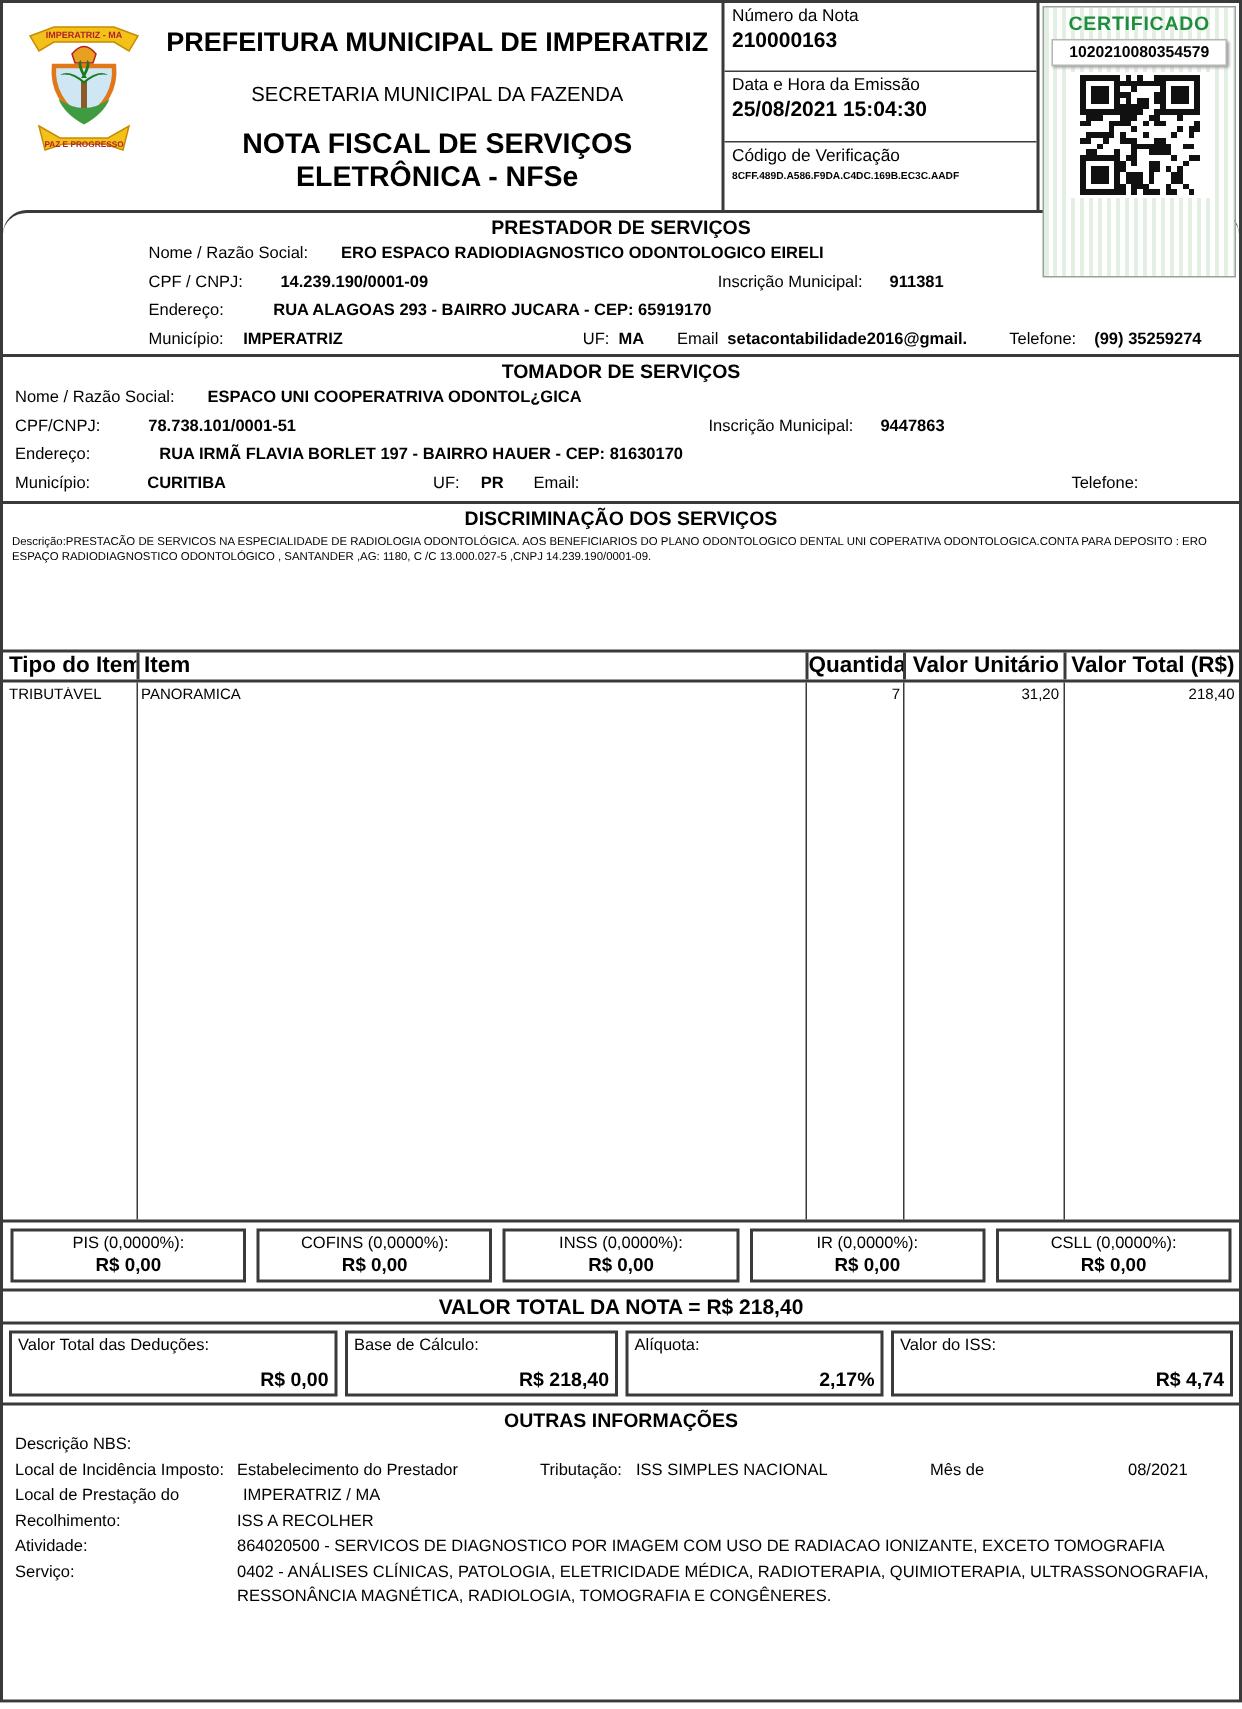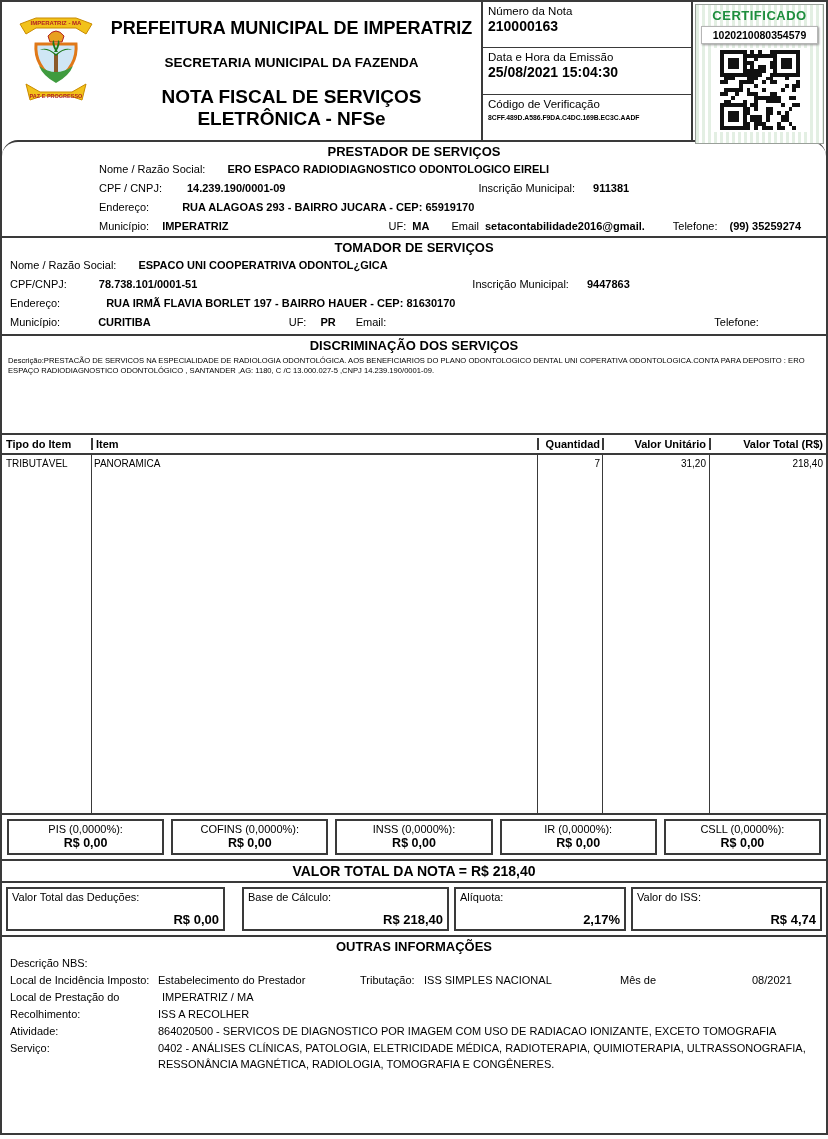--- a/index.html
+++ b/index.html
@@ -3,43 +3,43 @@
 <meta charset="utf-8">
 <style>
   html,body{margin:0;padding:0;background:#fff;font-family:"Liberation Sans",sans-serif;color:#000;}
   .page{width:824px;height:1131px;border:2px solid #3a3a3a;margin:0;position:relative;background:#fff;box-shadow:0 4px 0 #9a9a9a;}
   .sec{border-top:2px solid #3a3a3a;}
   .sec-title{text-align:center;font-weight:bold;font-size:13px;padding:2px 0 1px 0;}
   
   .hdr{display:flex;height:138px;}
   .hdr-left{width:479px;position:relative;display:flex;flex-direction:column;justify-content:space-between;padding:16px 0 10px 100px;box-sizing:border-box;text-align:center;}
   .hdr-left .t1{font-weight:bold;font-size:18px;}
-  .hdr-left .t2{font-weight:bold;font-size:13.5px;}
+  .hdr-left .t2{font-weight:normal;font-size:13.5px;}
   .hdr-left .t3{font-weight:bold;font-size:19px;}
   .coat{position:absolute;left:10px;top:8px;}
   .hdr-mid{width:212px;border-left:2px solid #3a3a3a;border-right:2px solid #3a3a3a;display:flex;flex-direction:column;box-sizing:border-box;}
   .hdr-box{flex:1;border-bottom:1px solid #3a3a3a;padding:3px 5px;box-sizing:border-box;}
   .hdr-box:last-child{border-bottom:none;}
   .hdr-box .lbl{font-size:11.5px;}
   .hdr-box .val{font-weight:bold;font-size:14px;margin-top:1px;}
   .hdr-box .val-code{font-weight:bold;font-size:6.8px;margin-top:4px;letter-spacing:0;}
   .hdr-right{flex:1;padding:2px;box-sizing:border-box;}
-  .cert{height:140px;border:1px solid #9aa09a;box-sizing:border-box;text-align:center;
+  .cert{height:181px;border:1px solid #9aa09a;box-sizing:border-box;text-align:center;
         background:repeating-linear-gradient(90deg,#e3efe3 0 3px,#ffffff 3px 6px);padding-top:3px;}
   .cert-title{font-weight:bold;font-size:13px;letter-spacing:0.5px;}
   .cert-num{background:#fff;border:1px solid #b5b5b5;box-shadow:1px 1px 2px #999;font-weight:bold;font-size:10.5px;margin:3px 5px 4px 5px;padding:2px 0;}
   .qr-wrap{background:#fff;width:96px;height:84px;margin:0 auto;display:flex;align-items:center;justify-content:center;}
   
   .row{display:flex;align-items:baseline;font-size:11px;height:19px;line-height:19px;white-space:nowrap;}
   .row .b{font-weight:bold;}
   .sp{display:inline-block;}
   
   .desc{font-size:7.6px;line-height:9.5px;padding:2px 6px 0 6px;height:76px;box-sizing:border-box;}
   
-  .tbl-head{display:flex;border-bottom:2px solid #3a3a3a;border-top:2px solid #3a3a3a;height:18px;font-weight:bold;font-size:11px;align-items:center;}
+  .tbl-head{display:flex;border-bottom:2px solid #3a3a3a;border-top:2px solid #3a3a3a;height:18px;font-weight:bold;font-size:15px;}
   .tbl-head .c,.tbl-row .c{box-sizing:border-box;overflow:hidden;white-space:nowrap;}
   .c1{width:89px;padding-left:4px;}
   .c2{width:446px;padding-left:3px;border-left:2px solid #3a3a3a;}
   .c3{width:65px;text-align:right;padding-right:2px;border-left:2px solid #3a3a3a;}
   .c4{width:107px;text-align:right;padding-right:3px;border-left:2px solid #3a3a3a;}
   .c5{flex:1;text-align:right;padding-right:3px;border-left:2px solid #3a3a3a;}
   .tbl-body{position:relative;height:358px;}
   .tbl-body .vline{position:absolute;top:0;bottom:0;width:1px;background:#3a3a3a;}
   .tbl-row{display:flex;font-size:10px;padding-top:3px;}
   .tbl-row .c2,.tbl-row .c3,.tbl-row .c4,.tbl-row .c5{border-left:none;}
@@ -47,21 +47,21 @@
   .tax-strip{display:flex;gap:7px;padding:4px 5px;box-sizing:border-box;}
   .tax-box{flex:1;border:2px solid #3a3a3a;text-align:center;padding:2px 0 3px 0;}
   .tax-box .lbl{font-size:11px;}
   .tax-box .val{font-weight:bold;font-size:12.5px;margin-top:1px;}
   .total-band{text-align:center;font-weight:bold;font-size:14px;padding:2px 0;}
   
   .tot-strip{display:flex;gap:5px;padding:4px 4px;box-sizing:border-box;}
   .tot-box{border:2px solid #3a3a3a;height:44px;box-sizing:border-box;position:relative;padding:2px 4px;}
   .tot-box .lbl{font-size:11px;}
   .tot-box .val{position:absolute;right:4px;bottom:2px;font-weight:bold;font-size:13px;}
-  .tb1{width:219px;} .tb2{width:207px;margin-left:12px;} .tb3{width:172px;} .tb4{flex:1;}
+  .tb1{width:219px;} .tb2{width:182px;} .tb3{width:172px;} .tb4{flex:1;}
   
   .oi-row{display:flex;font-size:11px;line-height:17px;white-space:nowrap;padding-left:8px;}
   .oi-lbl{width:148px;flex:none;}
   .oi-wrap{white-space:normal;width:650px;line-height:16px;}
 </style>
 </head>
 <body>
 
 <div class="page">
 

